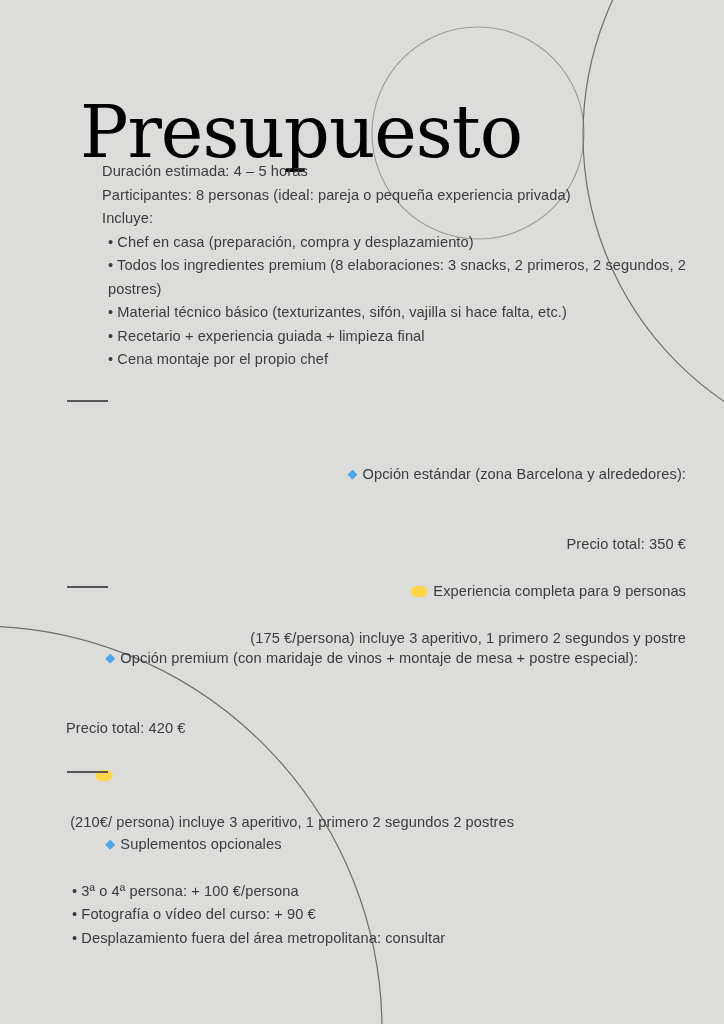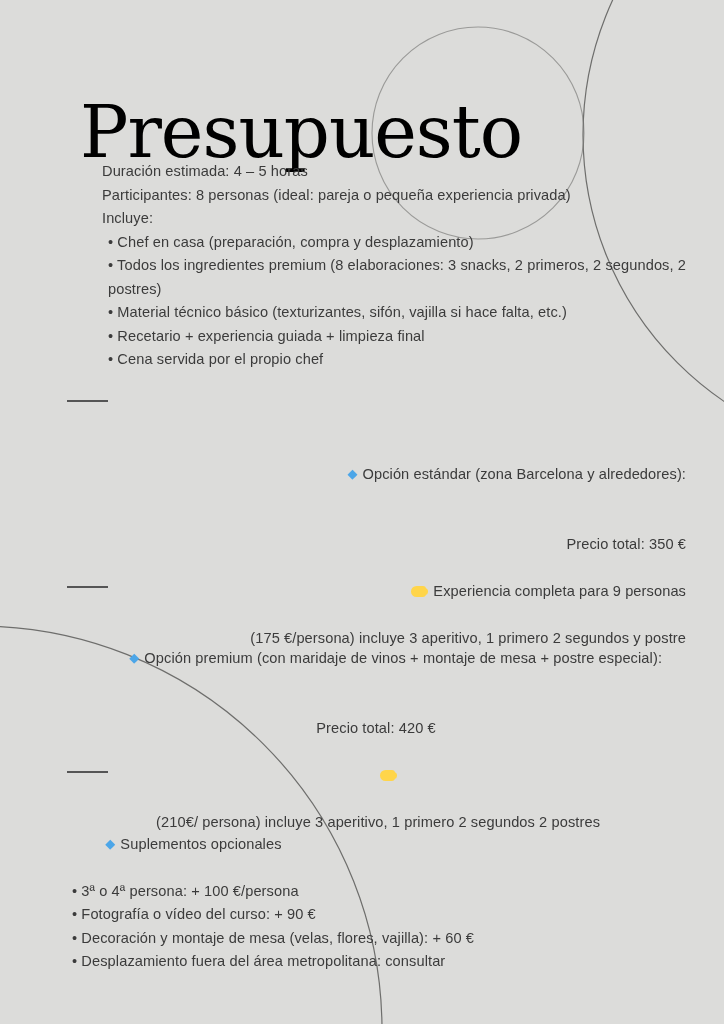--- a/index.html
+++ b/index.html
@@ -124,57 +124,56 @@
     <h1 class="page-title">Presupuesto</h1>
 
     <div class="block" style="top:160px;margin-left:36px;">
       <div class="line">Duración estimada: 4 – 5 horas</div>
       <div class="line">Participantes: 8 personas (ideal: pareja o pequeña experiencia privada)</div>
       <div class="line">Incluye:</div>
       <div class="line indent wrap">• Chef en casa (preparación, compra y desplazamiento)</div>
       <div class="line indent wrap">• Todos los ingredientes premium (8 elaboraciones: 3 snacks, 2 primeros, 2 segundos, 2 postres)</div>
       <div class="line indent wrap">• Material técnico básico (texturizantes, sifón, vajilla si hace falta, etc.)</div>
       <div class="line indent wrap">• Recetario + experiencia guiada + limpieza final</div>
-      <div class="line indent wrap">• Cena servida por el propio chef</div>
+      <div class="line indent wrap">• Cena montaje por el propio chef</div>
     </div>
 
     <div class="divider" style="top:400px;"></div>
 
     <div class="block" style="top:438px;text-align:right;">
       <div class="line indent">
         <span class="bullet-blue">◆</span><span>Opción estándar (zona Barcelona y alrededores):</span>
       </div>
       <div class="spacer"></div>
       <div class="line">Precio total: 350 €</div>
       <div class="line">
         <span class="emoji-hand"></span><span>Experiencia completa para 9 personas</span>
       </div>
       <div class="line">(175 €/persona) incluye 3 aperitivo, 1 primero 2 segundos y postre</div>
     </div>
 
     <div class="divider" style="top:586px;"></div>
 
-    <div class="block" style="top:622px;text-align:center;">
+    <div class="block" style="top:622px;">
       <div class="line indent">
         <span class="bullet-blue">◆</span><span>Opción premium (con maridaje de vinos + montaje de mesa + postre especial):</span>
       </div>
       <div class="spacer"></div>
       <div class="line">Precio total: 420 €</div>
       <div class="line">
         <span class="emoji-hand"></span>
       </div>
       <div class="line"> (210€/ persona) incluye 3 aperitivo, 1 primero 2 segundos 2 postres</div>
     </div>
 
     <div class="divider" style="top:771px;"></div>
 
     <div class="block" style="top:808px;">
       <div class="line indent">
         <span class="bullet-blue">◆</span><span>Suplementos opcionales</span>
       </div>
       <div class="line indent">• 3ª o 4ª persona: + 100 €/persona</div>
       <div class="line indent">• Fotografía o vídeo del curso: + 90 €</div>
-      <div class="line indent">• Decoración y montaje de mesa (velas, flores, vajilla): + 60 €</div>
       <div class="line indent">• Desplazamiento fuera del área metropolitana: consultar</div>
     </div>
 
   </div>
 </div>
 
 </body></html>

